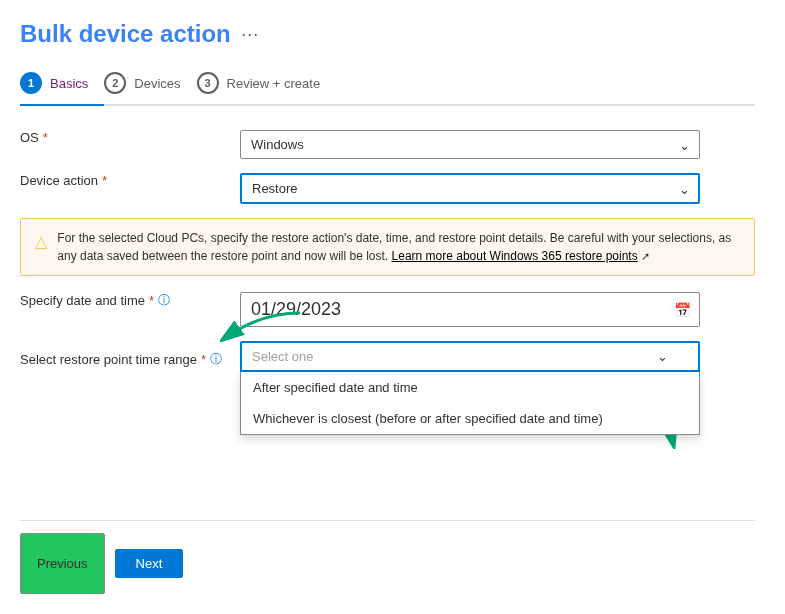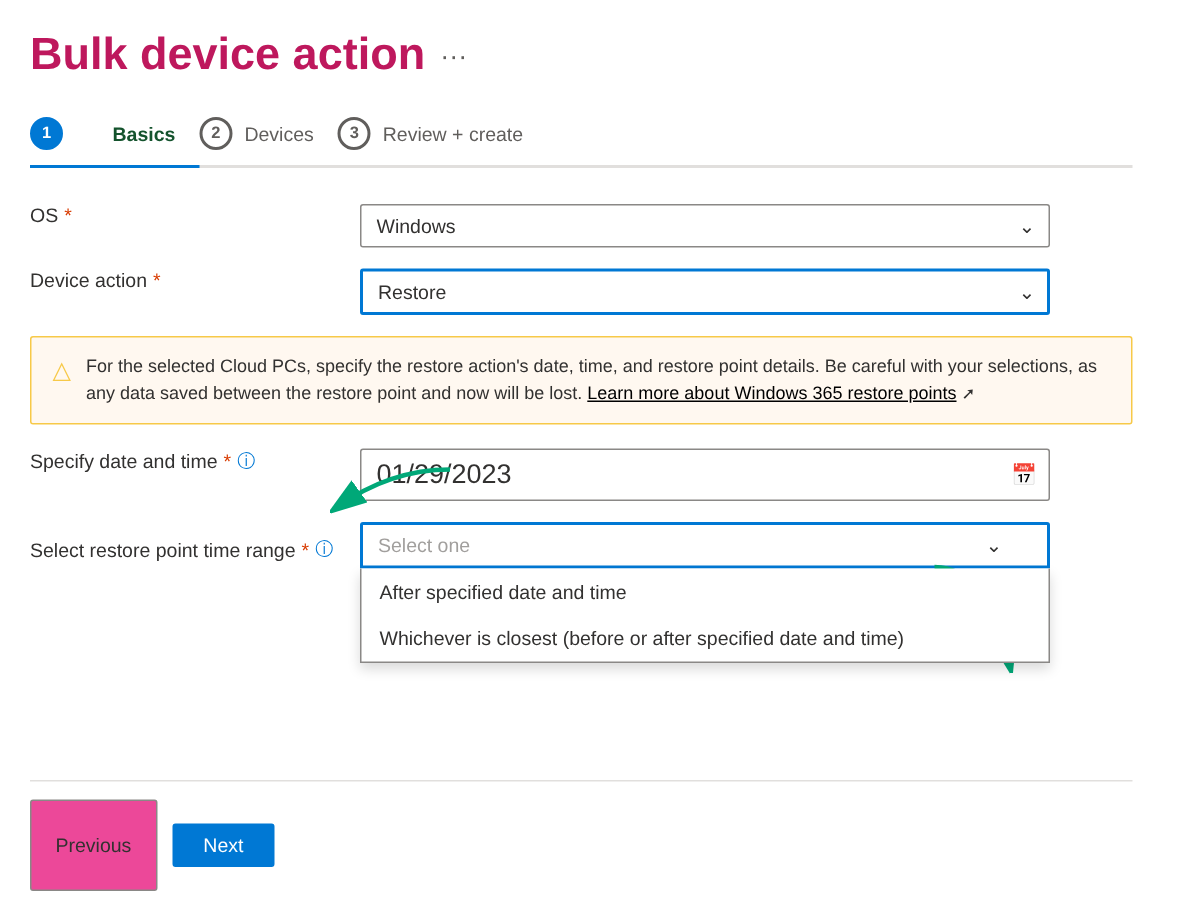--- a/index.html
+++ b/index.html
@@ -22,23 +22,23 @@
     }
 
     .page-title-row {
       display: flex;
       align-items: center;
       gap: 10px;
       margin-bottom: 16px;
     }
 
     .page-title {
-      font-size: 30px;
+      font-size: 24px;
       font-weight: 600;
-      color: #be185d;
+      color: #3b82f6;
     }
 
     .more-icon {
       color: #605e5c;
       font-size: 18px;
       cursor: pointer;
     }
 
     
     .wizard-steps {
@@ -82,23 +82,22 @@
       border-color: #0078d4;
       color: #fff;
     }
 
     .step-label {
       font-size: 13px;
       color: #605e5c;
     }
 
     .step.active .step-label {
-      color: #14532d;
-      font-weight: 700;
-      margin-left: 25px;
+      color: #701a75;
+      font-weight: 400;
     }
 
     
     .form-content {
       flex: 1;
     }
 
     .form-row {
       display: flex;
       align-items: flex-start;
@@ -286,21 +285,21 @@
       gap: 10px;
       padding: 12px 0 0 0;
       border-top: 1px solid #e1dfdd;
       margin-top: auto;
     }
 
     .btn-previous {
       padding: 22px 16px;
       border: 1px solid #8a8886;
       border-radius: 2px;
-      background: #ec4899;
+      background: #22c55e;
       color: #323130;
       font-size: 13px;
       cursor: pointer;
     }
 
     .btn-next {
       padding: 6px 20px;
       border: 1px solid #0078d4;
       border-radius: 2px;
       background: #0078d4;

